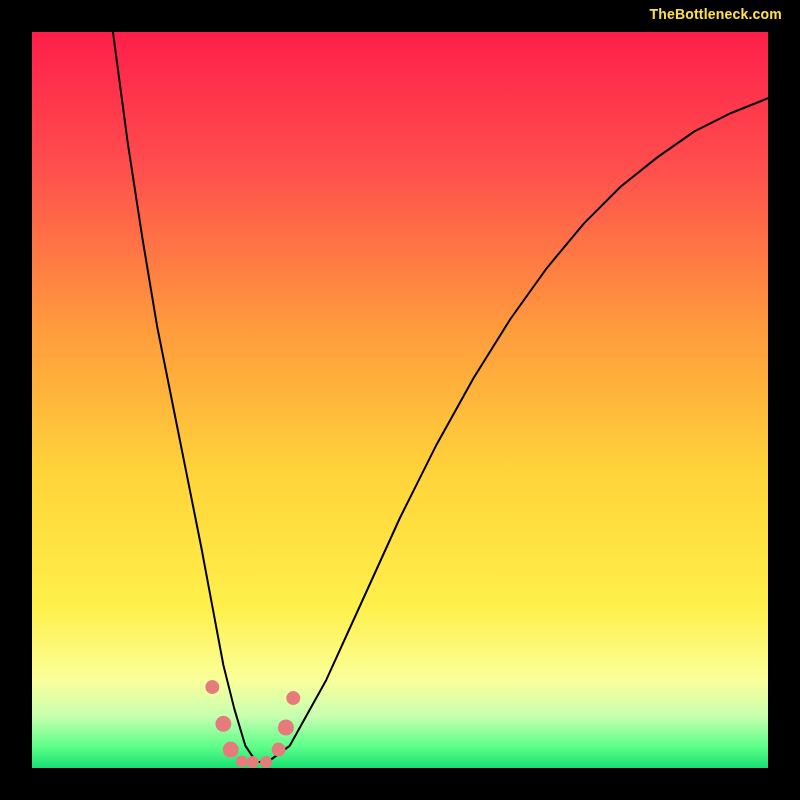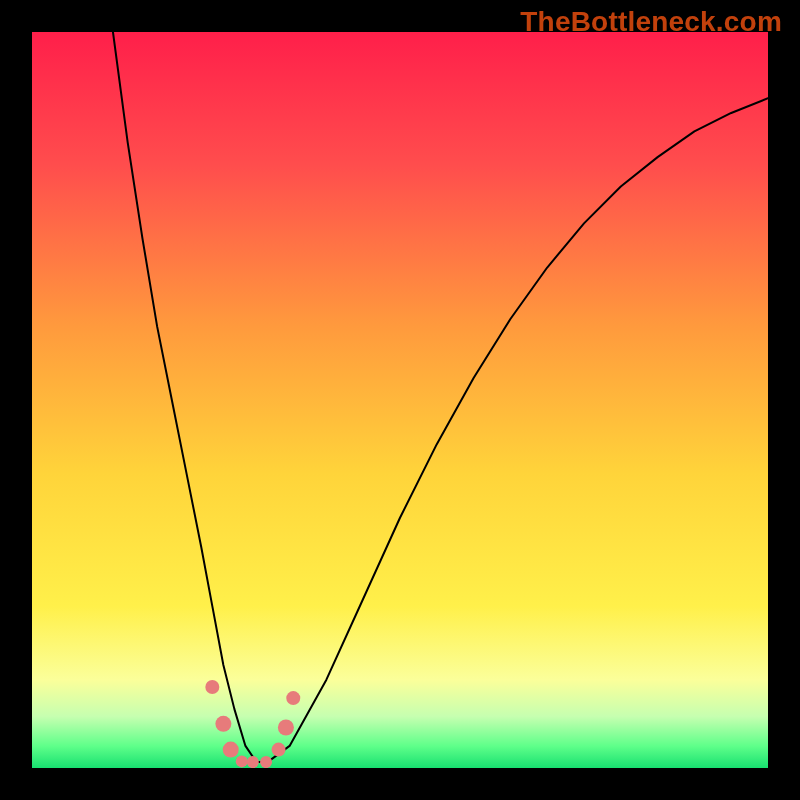--- a/index.html
+++ b/index.html
@@ -20,23 +20,23 @@
   }
   .plot-area {
     position: absolute;
     
   }
   .watermark {
     position: absolute;
     top: 6px;
     right: 18px;
     font-family: Arial, Helvetica, sans-serif;
-    font-size: 28px;
+    font-size: 14px;
     font-weight: 600;
-    color: #c2410c;
+    color: #fde047;
     letter-spacing: 0.2px;
     user-select: none;
   }
   svg.curve {
     position: absolute;
     left: 0;
     top: 0;
   }
   .dot {
     fill: #e77b7b;

